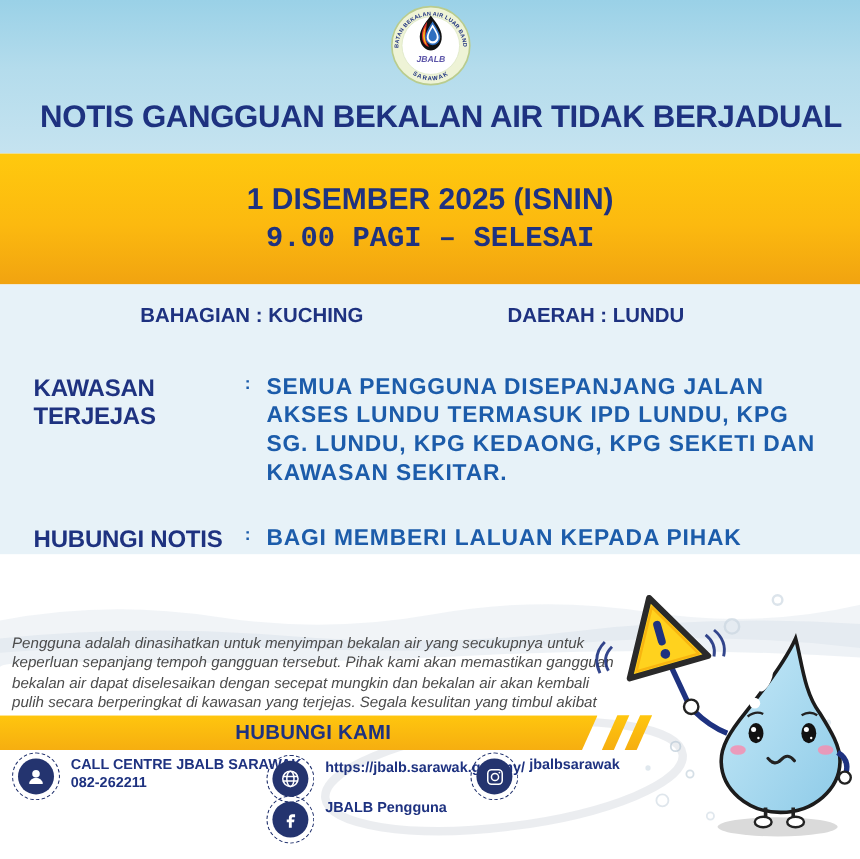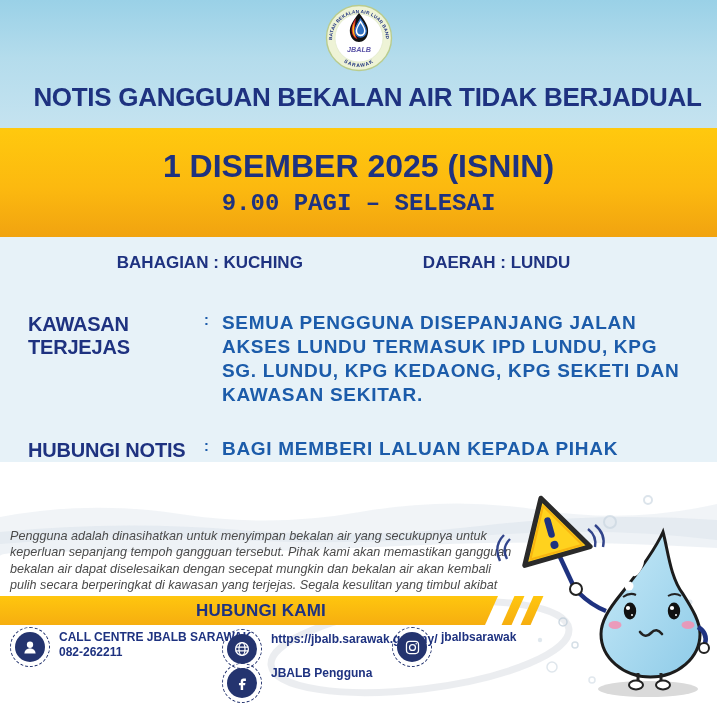--- a/index.html
+++ b/index.html
@@ -17,21 +17,21 @@
   .main-title{
     position:absolute;top:82px;left:10px;width:715px;text-align:center;
     font-size:26px;font-weight:bold;letter-spacing:-0.3px;color:#1e3280;
   }
   
   .schedule-band{
     position:absolute;top:128px;left:0;width:717px;height:109px;
     background:linear-gradient(180deg,#ffc90e 0%,#fcb90f 55%,#f1a310 100%);
     display:flex;flex-direction:column;align-items:center;justify-content:center;gap:5px;
   }
-  .schedule-date{font-size:32px;font-weight:bold;color:#1e3280;letter-spacing:0;}
+  .schedule-date{font-size:25px;font-weight:bold;color:#1e3280;letter-spacing:0;}
   .schedule-time{font-size:24px;font-weight:bold;color:#1e3280;font-family:Liberation Mono, monospace;}
   
   .info{
     position:absolute;top:237px;left:0;width:717px;height:225px;
     background:#e7f2f8;
   }
   .location-row{
     position:absolute;top:16px;left:0;width:687px;
     display:flex;justify-content:center;gap:120px;
   }

